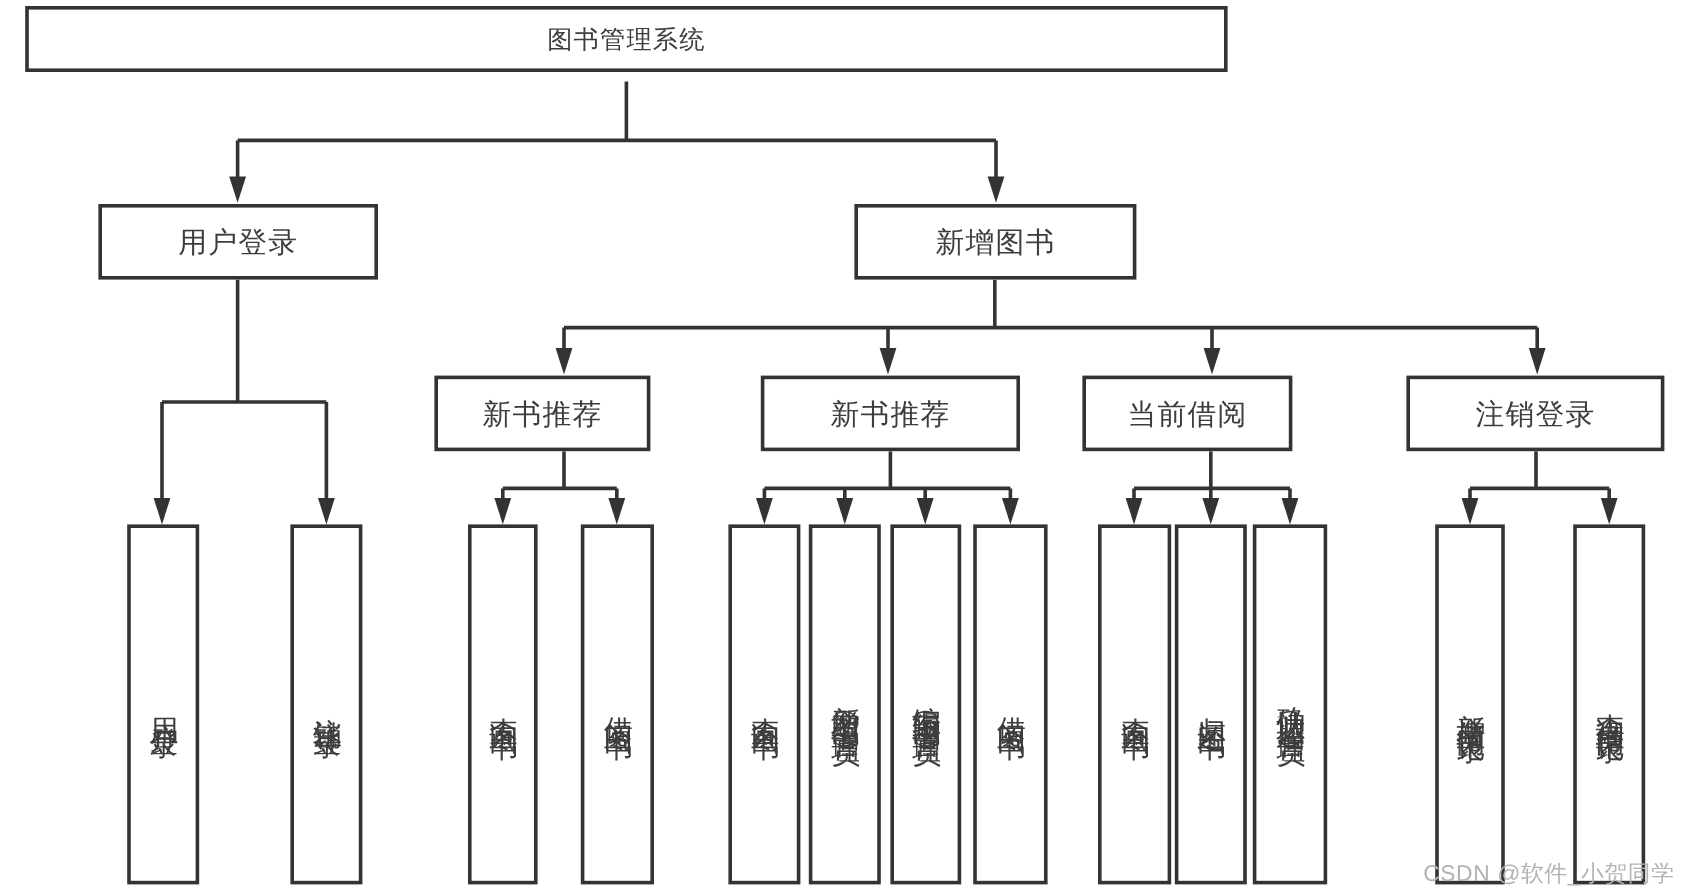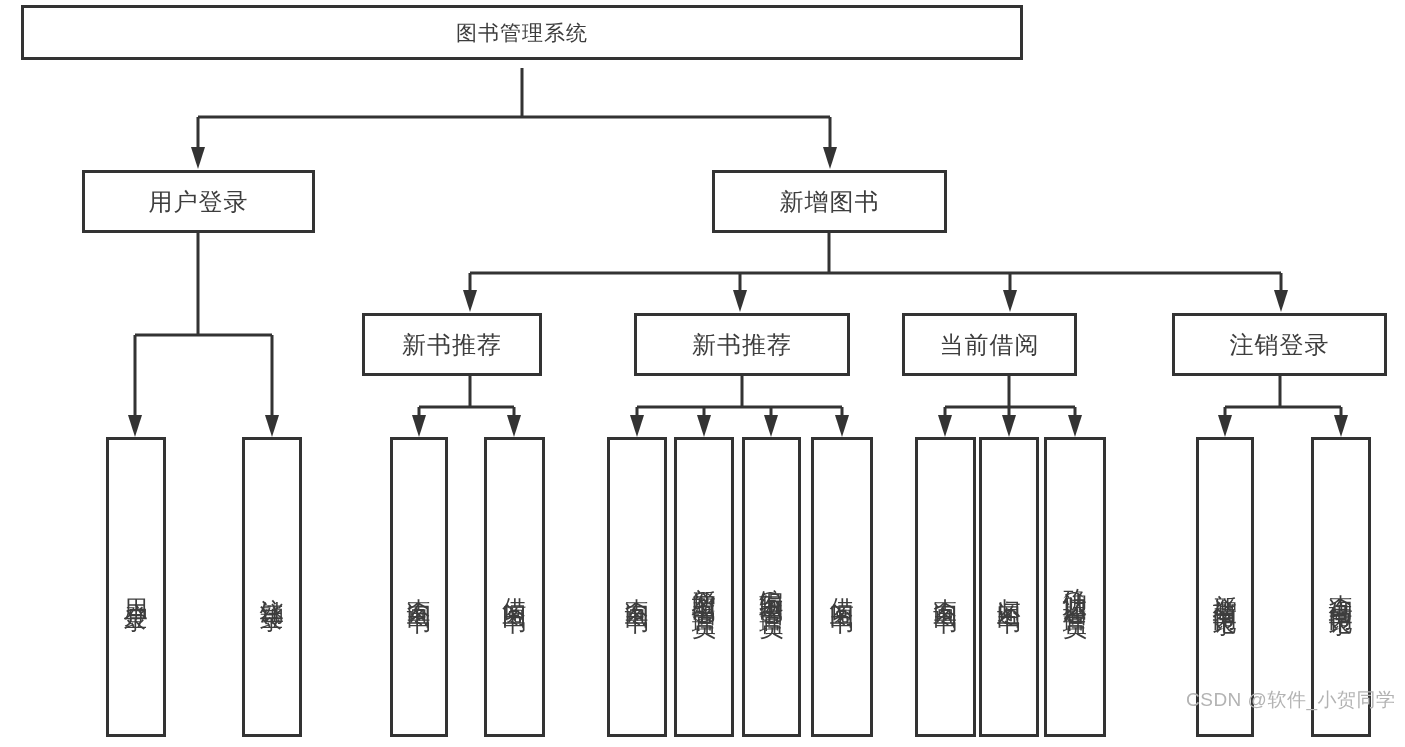--- a/index.html
+++ b/index.html
@@ -29,21 +29,21 @@
   .vbox span{
     writing-mode:vertical-rl;
     text-orientation:mixed;
     font-size:24px;
     letter-spacing:4px;
     line-height:1.15;
     white-space:nowrap;
   }
   .watermark{
     position:absolute;
-    left:1186px;top:687px;
+    left:1186px;top:715px;
     font-size:19px;
     letter-spacing:0.5px;
     color:var(--watermark);
     white-space:nowrap;
     pointer-events:none;
   }
 </style>
 </head>
 <body>
 

